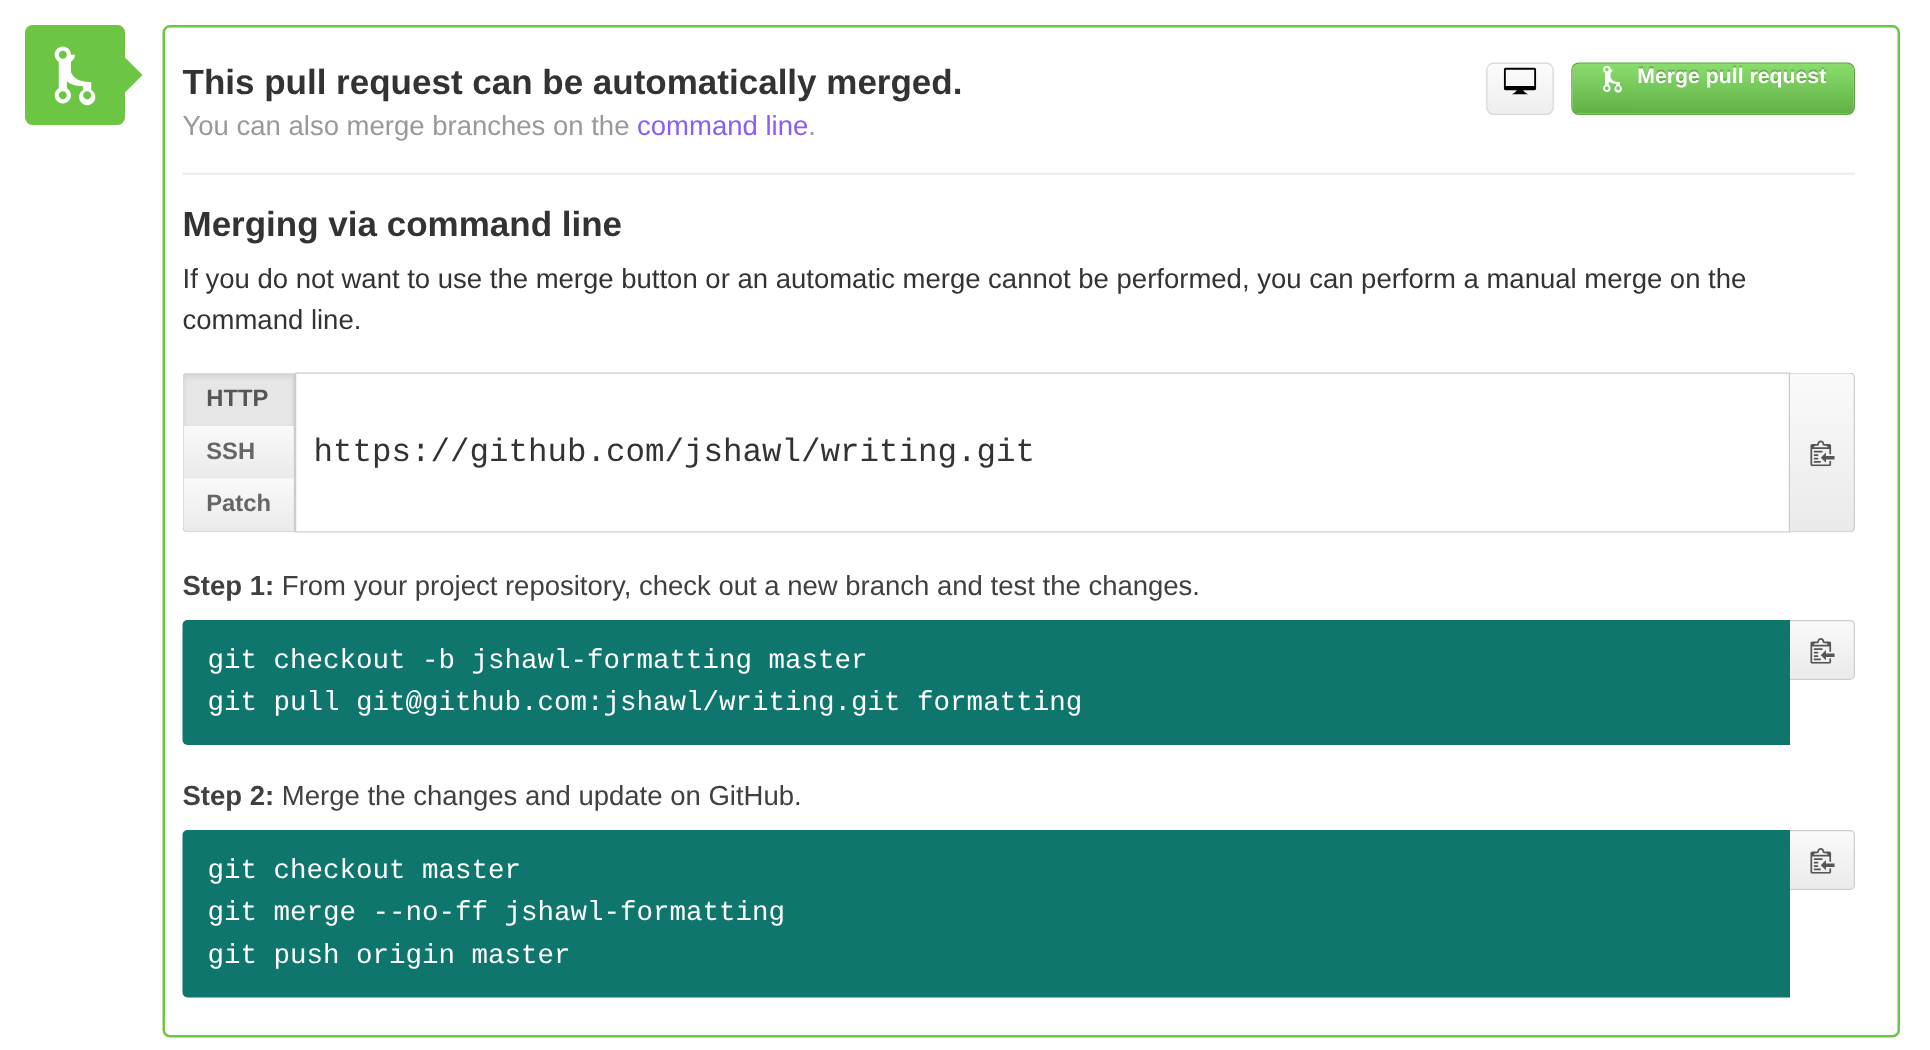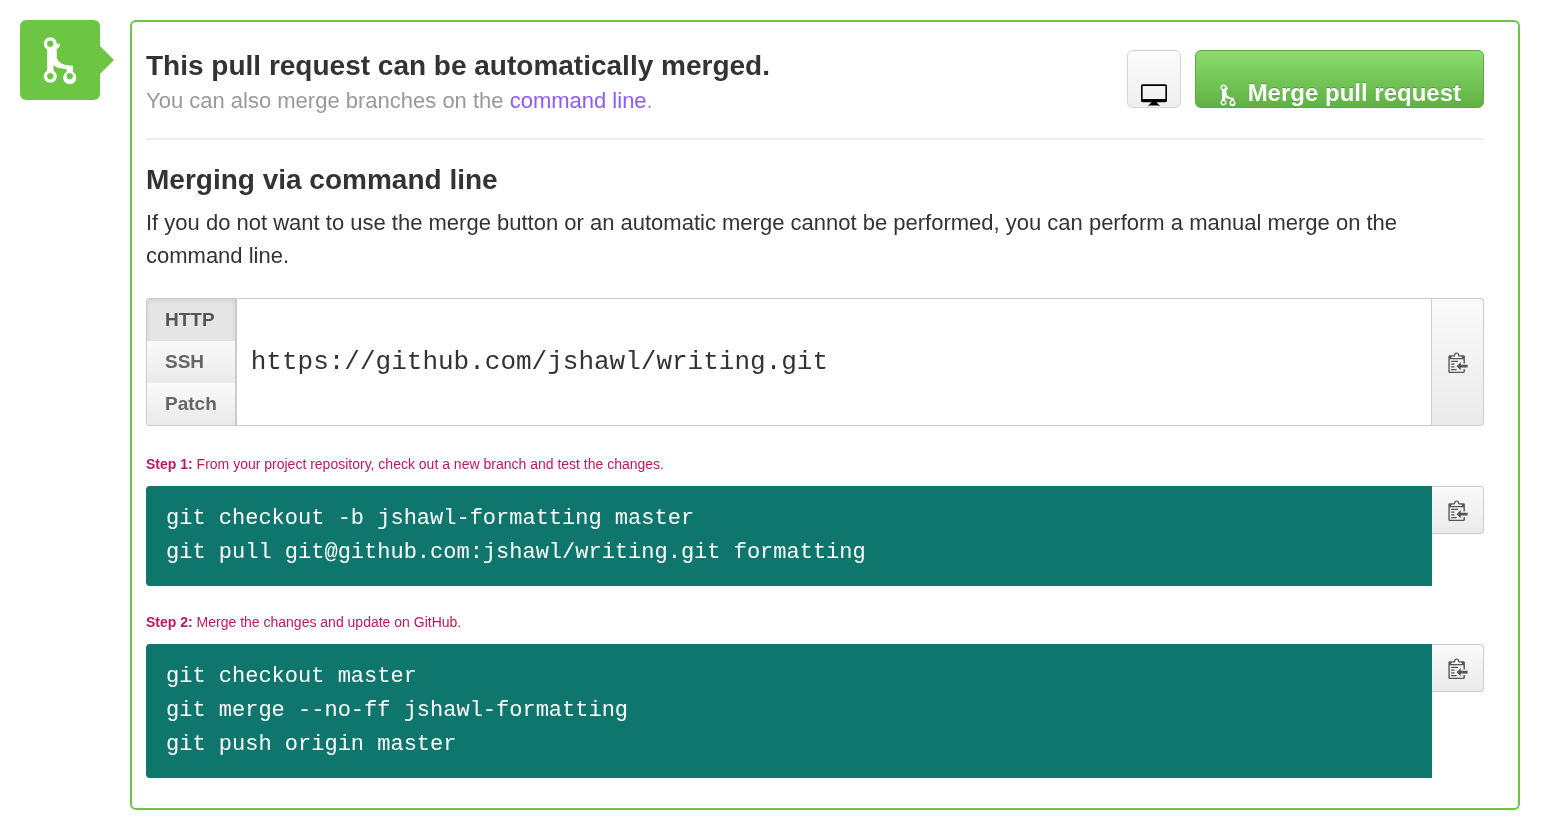--- a/index.html
+++ b/index.html
@@ -70,27 +70,27 @@
     text-decoration: none;
   }
   .header-actions {
     display: flex;
     align-items: center;
     gap: 14px;
     margin-left: 20px;
   }
   .btn {
     display: inline-flex;
-    align-items: flex-end;
-    justify-content: center;
-    height: 58px;
+    align-items: flex-start;
+    justify-content: center;
+    height: 42px;
     border-radius: 6px;
     cursor: pointer;
     font-weight: 700;
-    font-size: 24px;
+    font-size: 17px;
     padding: 0 16px;
     border: 1px solid;
   }
   .btn-icon {
     width: 54px;
     padding: 0;
     background: linear-gradient(#fcfcfc, #eee);
     border-color: #d5d5d5;
     color: #333;
   }
@@ -166,22 +166,22 @@
     align-items: center;
     justify-content: center;
     cursor: pointer;
   }
   .copy-btn svg { fill: #555; }
 
   .step {
     margin-bottom: 28px;
   }
   .step-label {
-    font-size: 14px;
-    color: #be185d;
+    font-size: 22px;
+    color: #404040;
     margin-bottom: 14px;
   }
   .step-label b { font-weight: 700; }
   .code-row {
     display: flex;
     align-items: flex-start;
   }
   .code-block {
     flex: 1;
     background: #0f766e;

